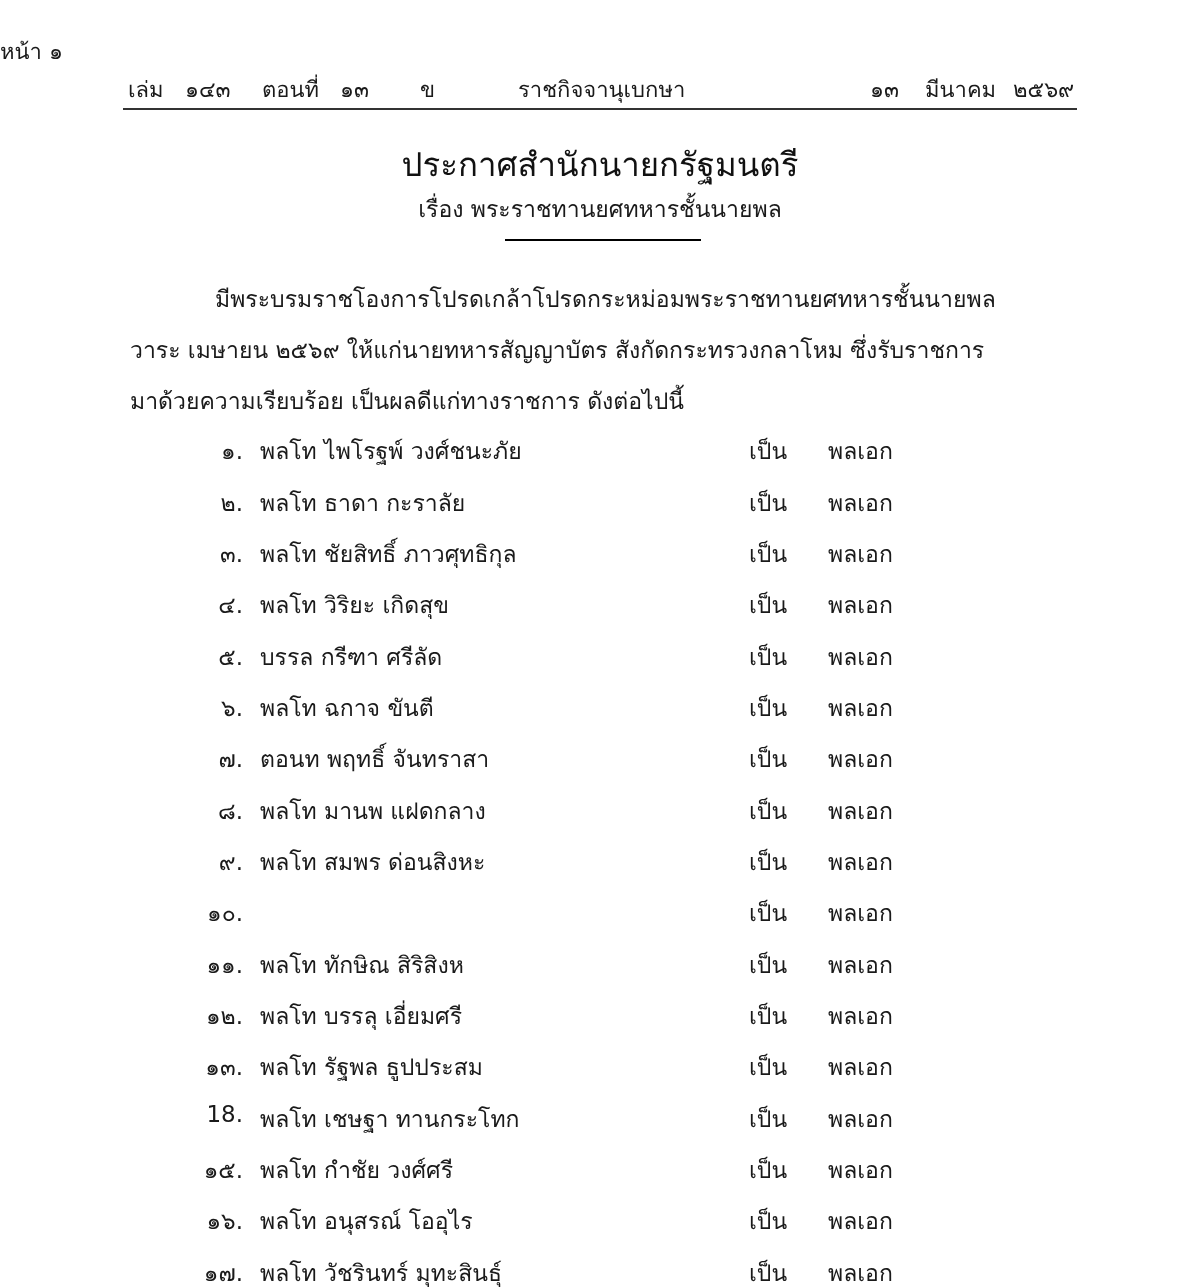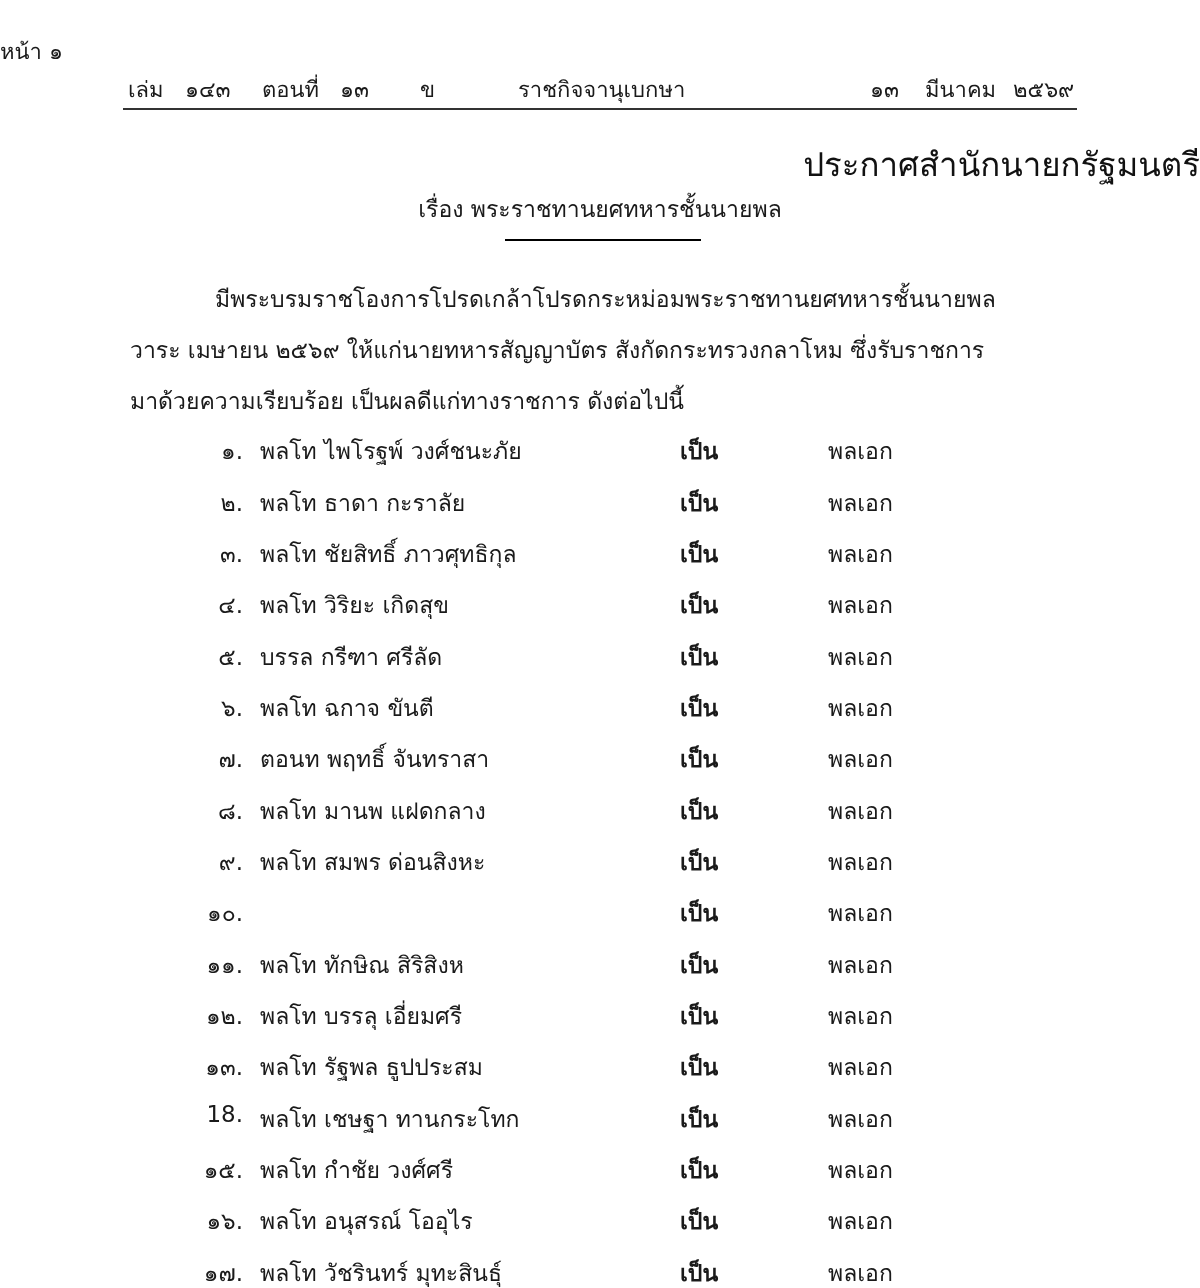--- a/index.html
+++ b/index.html
@@ -5,28 +5,28 @@
   html, body { margin: 0; padding: 0; background: #ffffff; }
   body {
     width: 1200px; height: 1288px; position: relative; overflow: hidden;
     font-family: "DejaVu Sans", "Liberation Sans", sans-serif;
     color: #1a1a1a;
   }
   .abs { position: absolute; white-space: nowrap; }
   .page-no { left: 0; width: 1190px; top: 34px; text-align: left; font-size: 22px; }
   .hdr { top: 72px; font-size: 22px; }
   .rule-top { left: 123px; top: 108px; width: 954px; height: 2px; background: #333; }
-  .title { left: 0; width: 1200px; top: 138px; text-align: right; font-size: 33px; color: #111; font-family: Liberation Serif, serif; }
+  .title { left: 0; width: 1200px; top: 138px; text-align: center; font-size: 33px; color: #111; font-family: Liberation Serif, serif; }
   .subtitle { left: 0; width: 1200px; top: 191px; text-align: center; font-size: 23px; }
   .rule-title { left: 505px; top: 239px; width: 196px; height: 2px; background: #000; }
   .para { font-size: 23px; }
   .row { position: absolute; left: 0; width: 1200px; height: 40px; font-size: 23px; }
   .row .num { position: absolute; right: 957px; text-align: right; }
   .row .name { position: absolute; left: 260px; }
-  .row .pen { position: absolute; left: 680px; font-weight: bold; }
+  .row .pen { position: absolute; left: 749px; }
   .row .rank { position: absolute; left: 828px; }
 </style>
 </head>
 <body>
 
 <div class="abs page-no">หน้า ๑</div>
 
 <div>
   <span class="abs hdr" style="left:128px">เล่ม</span>
   <span class="abs hdr" style="left:185px">๑๔๓</span>

